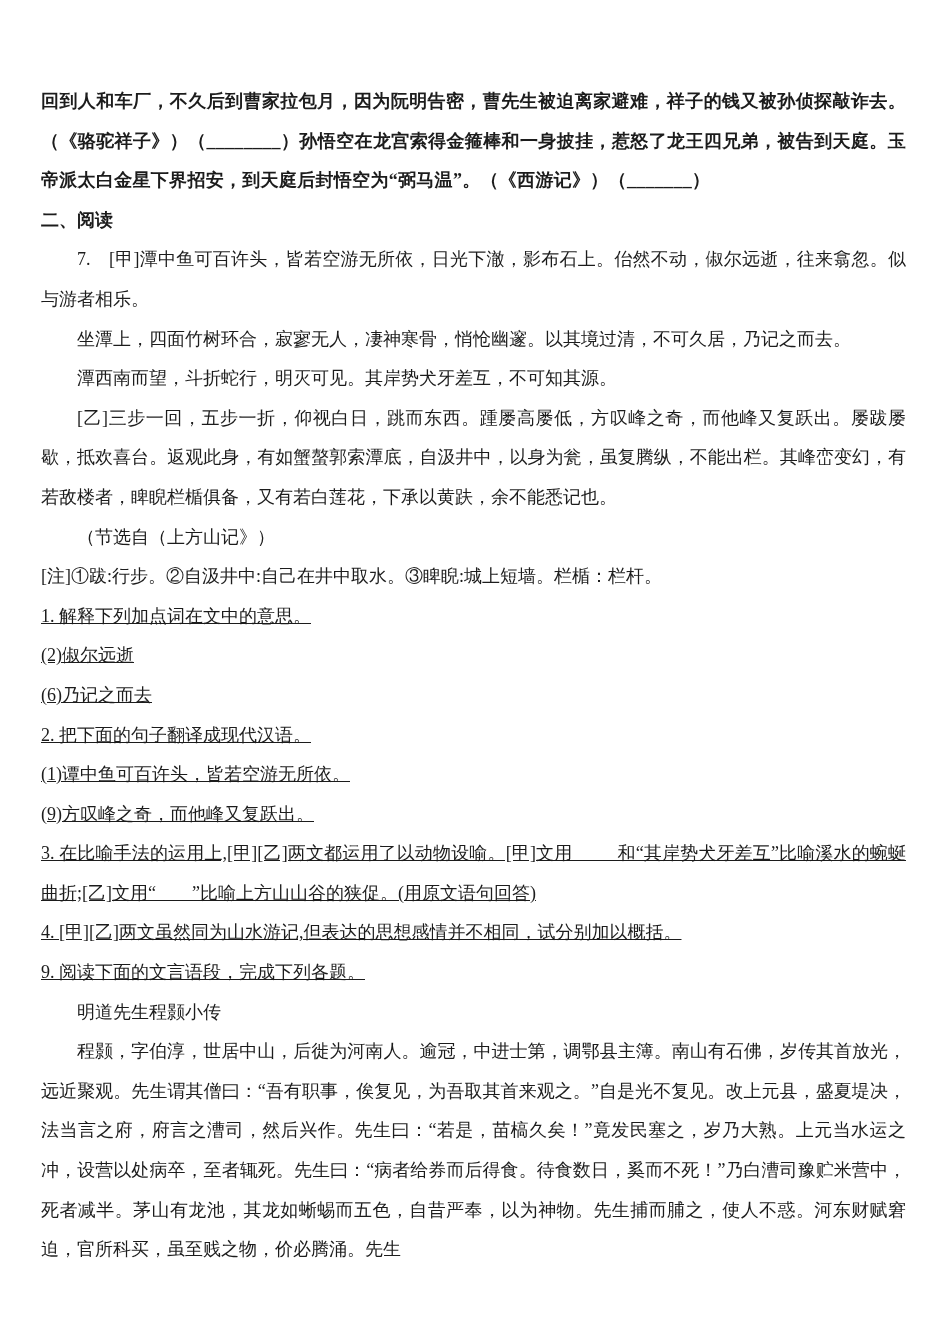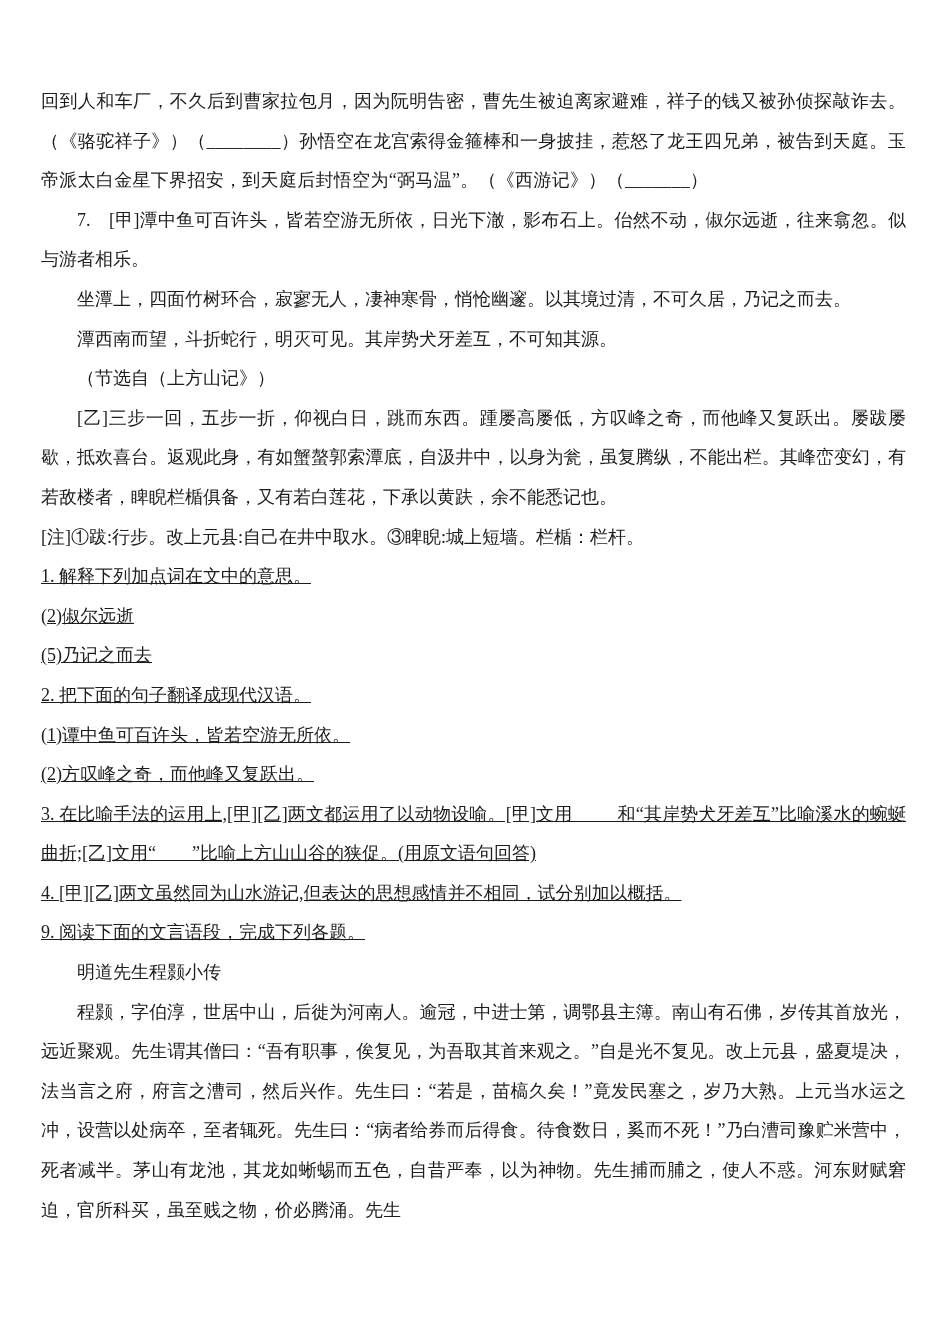--- a/index.html
+++ b/index.html
@@ -20,21 +20,21 @@
     font-size: 18px;
     color: #1c1c1c;
     text-align: justify;
     overflow: hidden;
   }
   .page p {
     margin: 0;
     line-height: 2.2;
   }
   .recap {
-    font-weight: 400;
+    font-weight: 700;
     line-height: 2.35;
     letter-spacing: 0.3px;
   }
   .section-heading {
     font-weight: 700;
     line-height: 1.9;
   }
   .indent {
     text-indent: 2em;
   }
@@ -49,37 +49,38 @@
     text-decoration: underline;
   }
 </style>
 </head>
 <body>
 
 <div class="page">
 
   <p class="recap">回到人和车厂，不久后到曹家拉包月，因为阮明告密，曹先生被迫离家避难，祥子的钱又被孙侦探敲诈去。（《骆驼祥子》）（________）孙悟空在龙宫索得金箍棒和一身披挂，惹怒了龙王四兄弟，被告到天庭。玉帝派太白金星下界招安，到天庭后封悟空为“弼马温”。（《西游记》）（_______）</p>
 
+  <p class="section-heading">二、阅读</p>
 
   <p class="indent passage">7.　[甲]潭中鱼可百许头，皆若空游无所依，日光下澈，影布石上。佁然不动，俶尔远逝，往来翕忽。似与游者相乐。</p>
   <p class="indent passage">坐潭上，四面竹树环合，寂寥无人，凄神寒骨，悄怆幽邃。以其境过清，不可久居，乃记之而去。</p>
   <p class="indent passage">潭西南而望，斗折蛇行，明灭可见。其岸势犬牙差互，不可知其源。</p>
 
+  <p class="indent passage">[乙]三步一回，五步一折，仰视白日，跳而东西。踵屡高屡低，方叹峰之奇，而他峰又复跃出。屡跋屡歇，抵欢喜台。返观此身，有如蟹螯郭索潭底，自汲井中，以身为瓮，虽复腾纵，不能出栏。其峰峦变幻，有若敌楼者，睥睨栏楯俱备，又有若白莲花，下承以黄趺，余不能悉记也。</p>
   <p class="indent passage">（节选自（上方山记》）</p>
-  <p class="indent passage">[乙]三步一回，五步一折，仰视白日，跳而东西。踵屡高屡低，方叹峰之奇，而他峰又复跃出。屡跋屡歇，抵欢喜台。返观此身，有如蟹螯郭索潭底，自汲井中，以身为瓮，虽复腾纵，不能出栏。其峰峦变幻，有若敌楼者，睥睨栏楯俱备，又有若白莲花，下承以黄趺，余不能悉记也。</p>
 
-  <p class="note-line">[注]①跋:行步。改上元县:自己在井中取水。③睥睨:城上短墙。栏楯：栏杆。</p>
+  <p class="note-line">[注]①跋:行步。②自汲井中:自己在井中取水。③睥睨:城上短墙。栏楯：栏杆。</p>
 
   <p class="q-item">1. 解释下列加点词在文中的意思。</p>
   <p class="q-item">(2)俶尔远逝</p>
-  <p class="q-item">(5)乃记之而去</p>
+  <p class="q-item">(6)乃记之而去</p>
 
   <p class="q-item">2. 把下面的句子翻译成现代汉语。</p>
   <p class="q-item">(1)谭中鱼可百许头，皆若空游无所依。</p>
-  <p class="q-item">(2)方叹峰之奇，而他峰又复跃出。</p>
+  <p class="q-item">(9)方叹峰之奇，而他峰又复跃出。</p>
 
   <p class="q-item">3. 在比喻手法的运用上,[甲][乙]两文都运用了以动物设喻。[甲]文用_____和“其岸势犬牙差互”比喻溪水的蜿蜒曲折;[乙]文用“____”比喻上方山山谷的狭促。(用原文语句回答)</p>
 
   <p class="q-item">4. [甲][乙]两文虽然同为山水游记,但表达的思想感情并不相同，试分别加以概括。</p>
 
   <p class="q-item">9. 阅读下面的文言语段，完成下列各题。</p>
 
   <p class="indent passage">明道先生程颢小传</p>
 
   <p class="indent passage">程颢，字伯淳，世居中山，后徙为河南人。逾冠，中进士第，调鄂县主簿。南山有石佛，岁传其首放光，远近聚观。先生谓其僧曰：“吾有职事，俟复见，为吾取其首来观之。”自是光不复见。改上元县，盛夏堤决，法当言之府，府言之漕司，然后兴作。先生曰：“若是，苗槁久矣！”竟发民塞之，岁乃大熟。上元当水运之冲，设营以处病卒，至者辄死。先生曰：“病者给券而后得食。待食数日，奚而不死！”乃白漕司豫贮米营中，死者减半。茅山有龙池，其龙如蜥蜴而五色，自昔严奉，以为神物。先生捕而脯之，使人不惑。河东财赋窘迫，官所科买，虽至贱之物，价必腾涌。先生</p>

